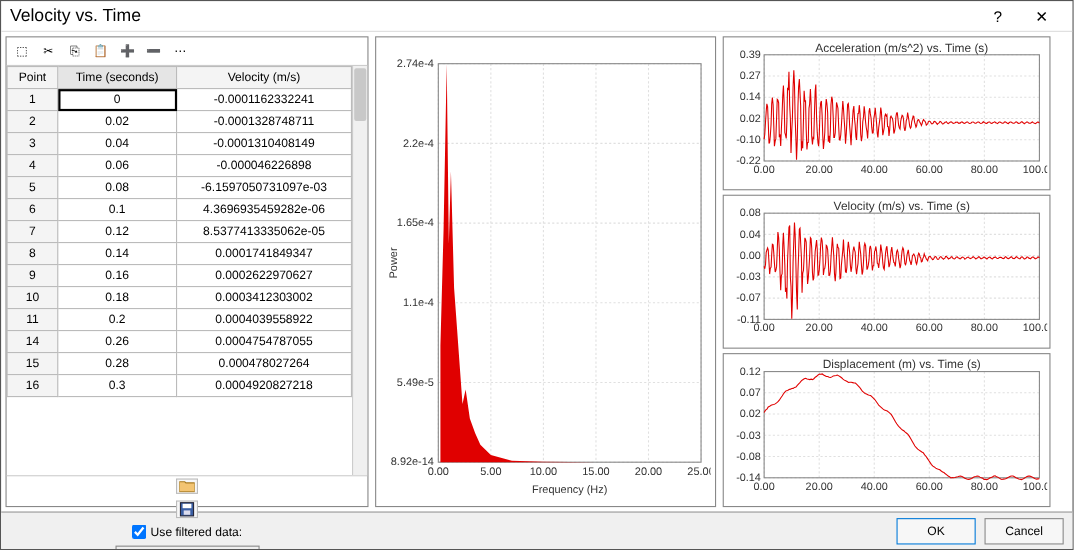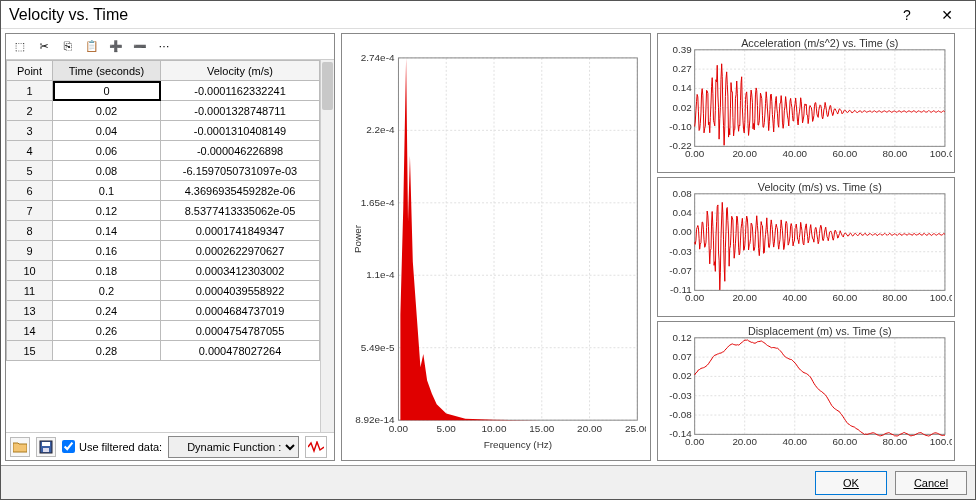--- a/index.html
+++ b/index.html
@@ -65,20 +65,21 @@
   }
   .vscroll .thumb {
     position: absolute; left: 1px; right: 1px; top: 2px; height: 48px;
     background: #c8c8c8; border-radius: 2px;
   }
   .bottombar {
     height: 28px;
     border-top: 1px solid #ccc;
     display: flex; align-items: center; gap: 6px;
     padding: 2px 4px;
+    flex-direction: column;
   }
   .icon-folder, .icon-save {
     width: 20px; height: 20px; display: flex; align-items: center; justify-content: center; cursor: pointer;
     border: 1px solid #bbb; background: #f7f7f7;
   }
   .chklabel { display: flex; align-items: center; gap: 4px; }
   select.combo {
     height: 22px; font-size: 11px; border: 1px solid #888; padding-left: 14px;
   }
   .icon-wave {
@@ -106,21 +107,20 @@
   .grid line { stroke: #e0e0e0; stroke-dasharray: 2 2; }
   .series { stroke: #e00000; stroke-width: 1; fill: none; }
   .series-fill { fill: #e00000; stroke: none; }
   
   .footer {
     height: 34px;
     border-top: 1px solid #999;
     display: flex; align-items: center; justify-content: flex-end;
     padding: 0 8px; gap: 8px;
     background: #f0f0f0;
-    text-decoration: underline;
   }
   .footer button {
     width: 72px; height: 24px;
     border: 1px solid #888; background: #f7f7f7;
     font-size: 11px; cursor: pointer;
   }
   .footer button.primary { border: 1px solid #0078d7; }
 </style>
 </head>
 <body>
@@ -207,33 +207,33 @@
               <td class="rowhead">10</td>
               <td class="">0.18</td>
               <td>0.0003412303002</td>
             </tr>
             <tr>
               <td class="rowhead">11</td>
               <td class="">0.2</td>
               <td>0.0004039558922</td>
             </tr>
             <tr>
-              <td class="rowhead">13</td>
-              <td class="">0.24</td>
-              <td>0.0004684737019</td>
-            </tr>
-            <tr>
               <td class="rowhead">14</td>
               <td class="">0.26</td>
               <td>0.0004754787055</td>
             </tr>
             <tr>
               <td class="rowhead">15</td>
               <td class="">0.28</td>
               <td>0.000478027264</td>
+            </tr>
+            <tr>
+              <td class="rowhead">16</td>
+              <td class="">0.3</td>
+              <td>0.0004920827218</td>
             </tr>
           </tbody>
       </table>
       <div class="vscroll">
         <div class="thumb"></div>
       </div>
     </div>
     <div class="bottombar">
       <div class="icon-folder">
         <svg width="14" height="12">

